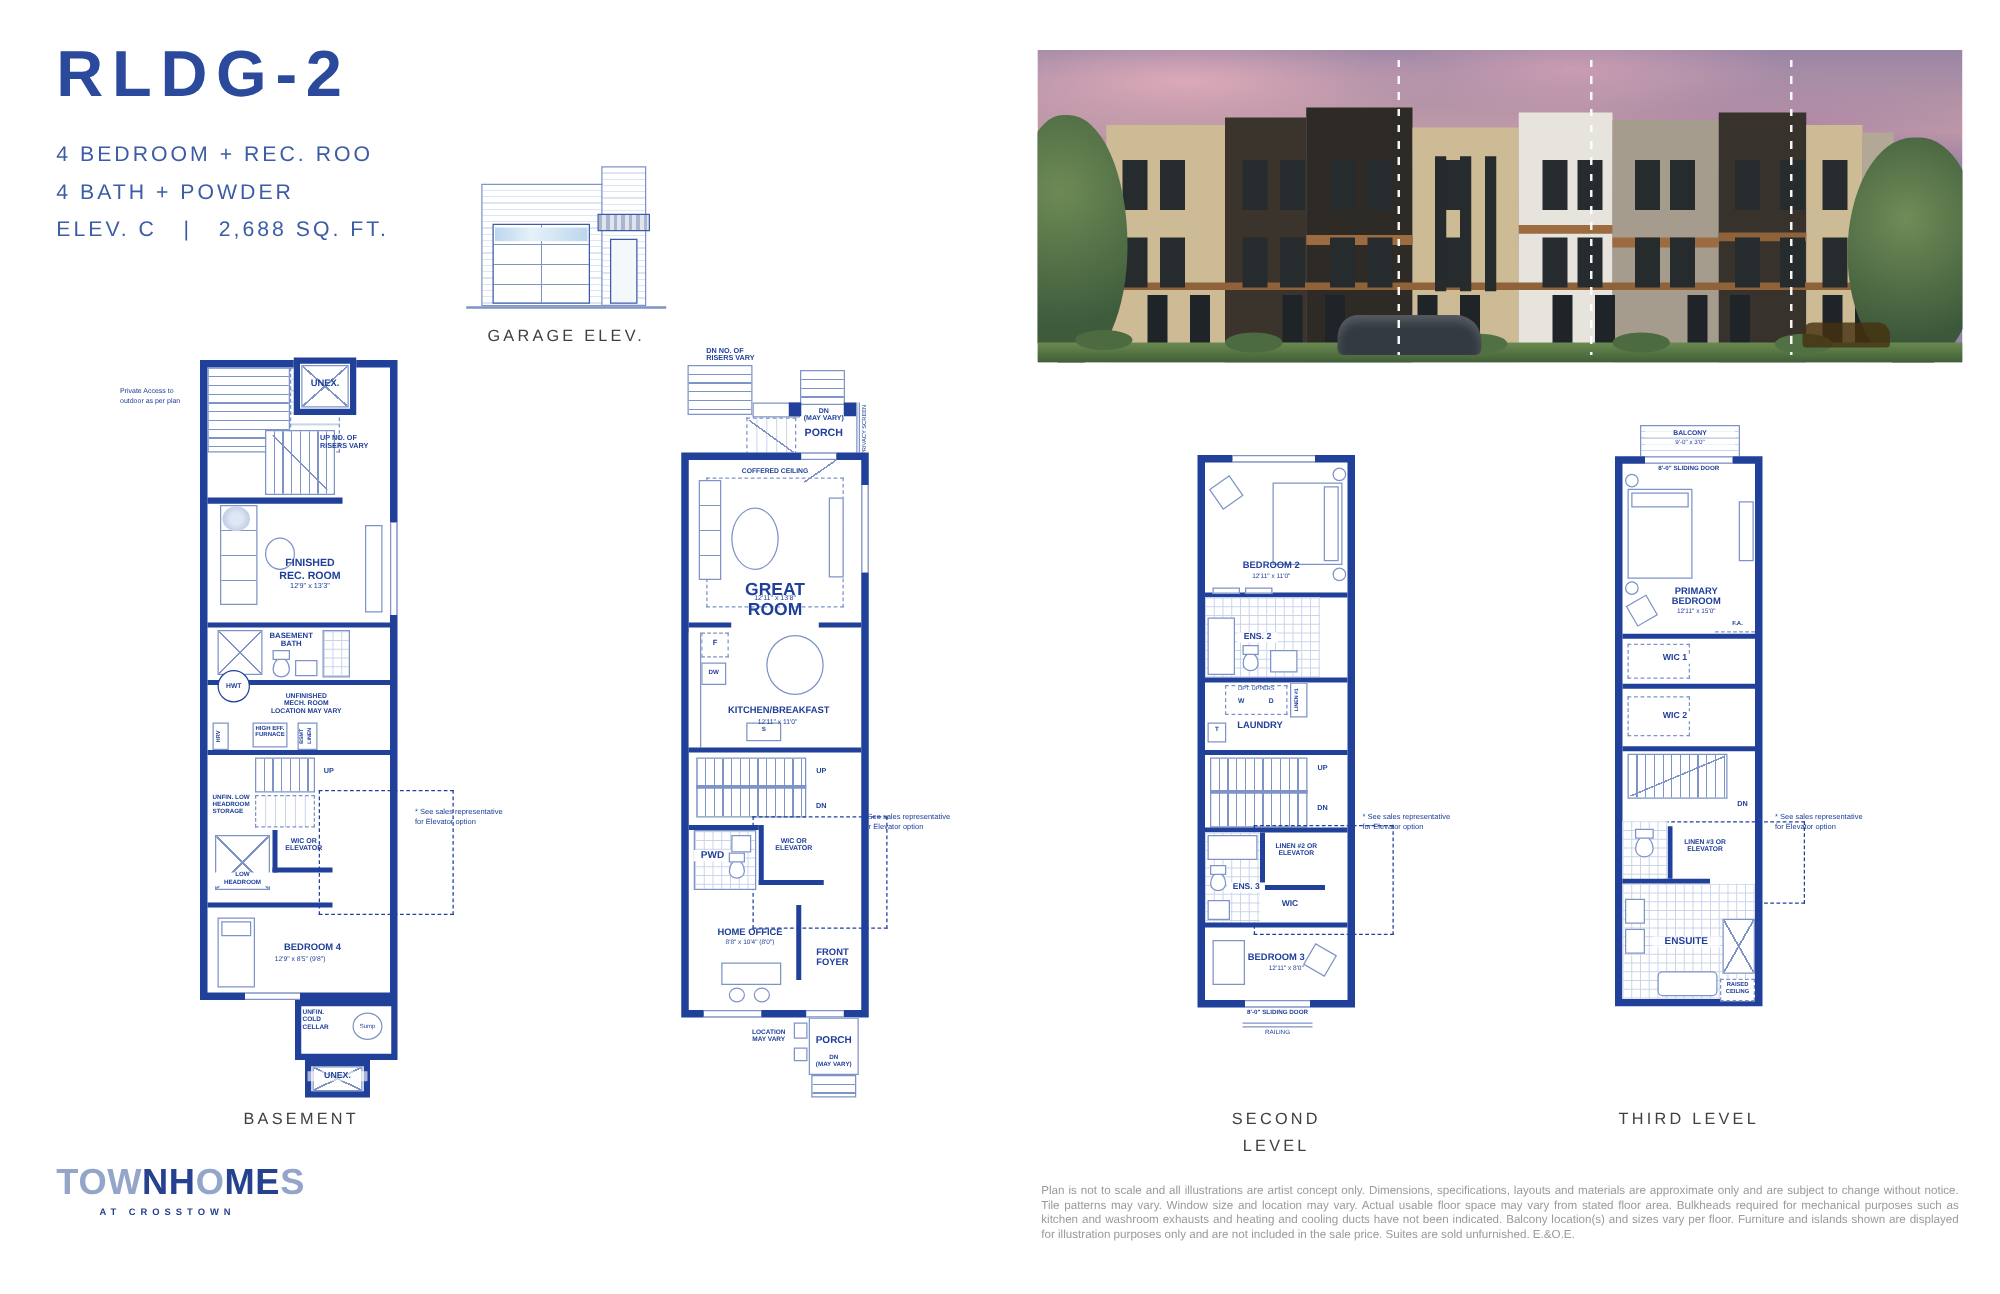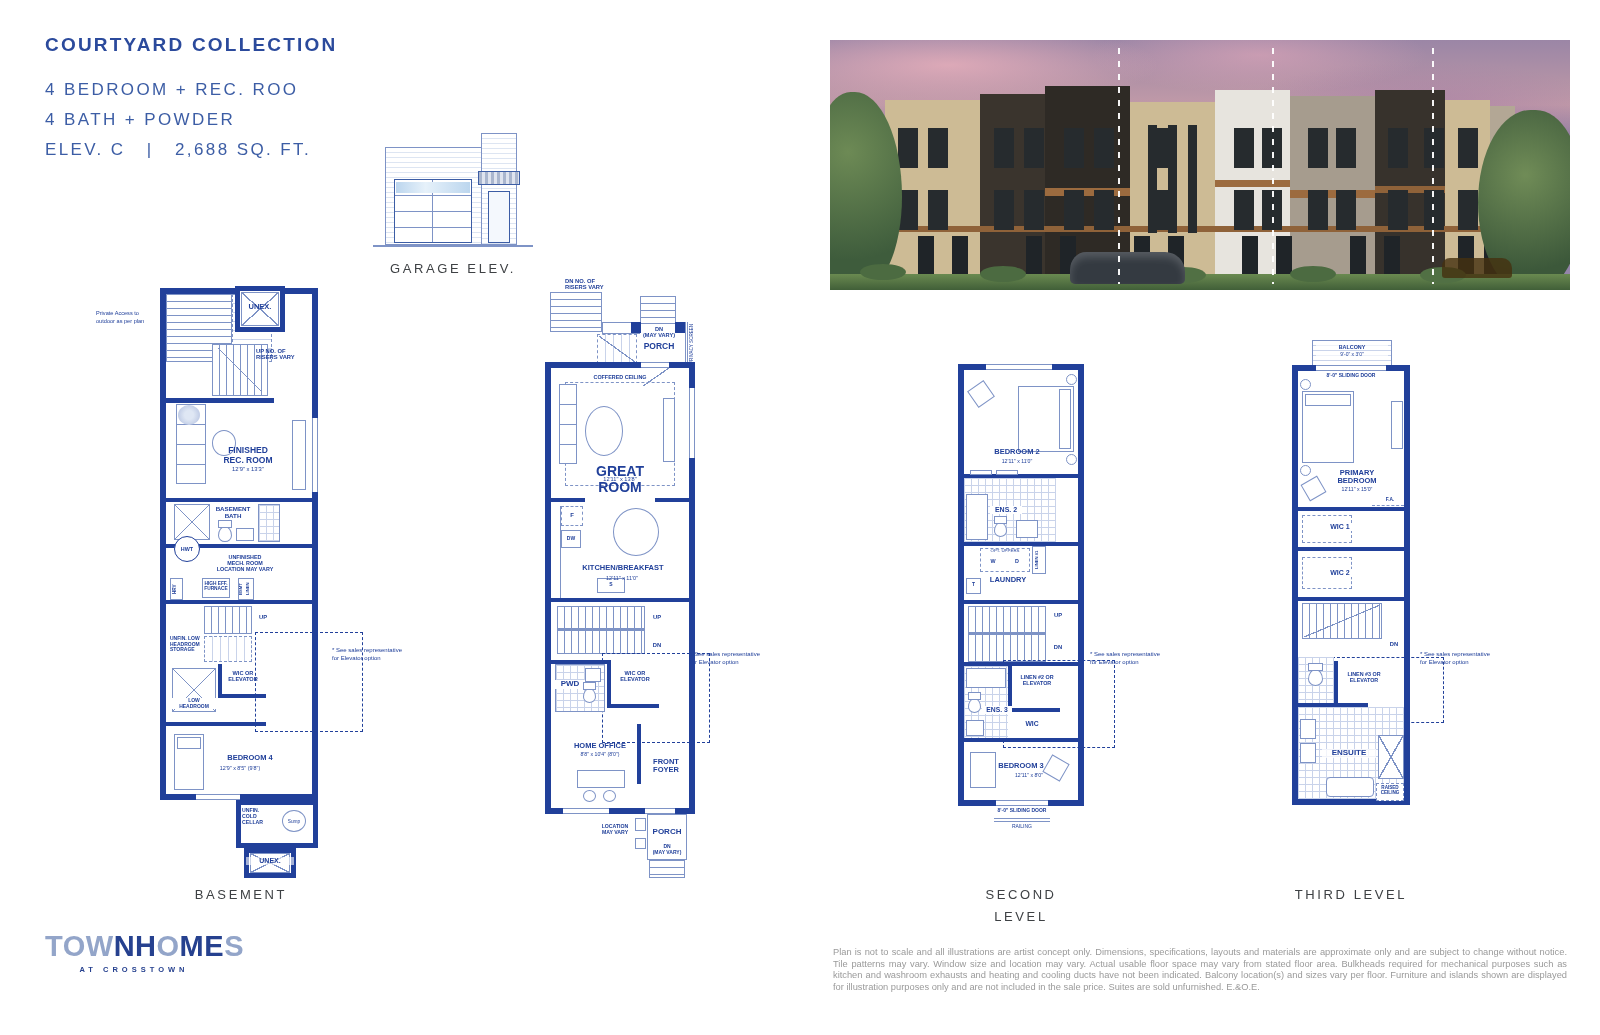--- a/index.html
+++ b/index.html
@@ -38,21 +38,21 @@
   .cap{position:absolute;color:var(--ink);font-size:13px;letter-spacing:2.6px;text-align:center;line-height:22px;white-space:pre-line}
   .note{position:absolute;color:var(--navy);font-size:6px;line-height:1.35;white-space:pre-line;text-align:left}
   .pre{white-space:pre-wrap}
 </style>
 </head>
 <body>
 
 <div class="page">
 
   <div class="abs" style="left:45px;top:30px;width:330px">
-    <div style="font-size:19px;font-weight:700;letter-spacing:2.2px;color:var(--blue);margin-top:4px">COURTYARD COLLECTION</div>
+    <div style="font-size:52px;font-weight:800;letter-spacing:7px;color:var(--blue)">RLDG-2</div>
     <div style="font-size:17px;letter-spacing:2.4px;color:var(--blue2);margin-top:24px">4 BEDROOM + REC. ROO</div>
     <div style="font-size:17px;letter-spacing:2.4px;color:var(--blue2);margin-top:10px">4 BATH + POWDER</div>
     <div class="pre" style="font-size:17px;letter-spacing:2.4px;color:var(--blue2);margin-top:10px">ELEV. C   |   2,688 SQ. FT.</div>
   </div>
 
   <div class="abs" style="left:385px;top:133px;width:140px;height:125px">
     <div class="abs" style="left:0;top:14px;width:100px;height:98px;border:1px solid var(--lite);background:repeating-linear-gradient(180deg,#fff 0 4px,#dde5f2 4px 5px)"></div>
     <div class="abs" style="left:9px;top:46px;width:78px;height:64px;border:1.5px solid var(--blue2);background:
            linear-gradient(90deg,transparent calc(50% - .5px),var(--lite) calc(50% - .5px) calc(50% + .5px),transparent calc(50% + .5px)),
            repeating-linear-gradient(180deg,#fff 0 15px,var(--lite) 15px 16px)"></div>

